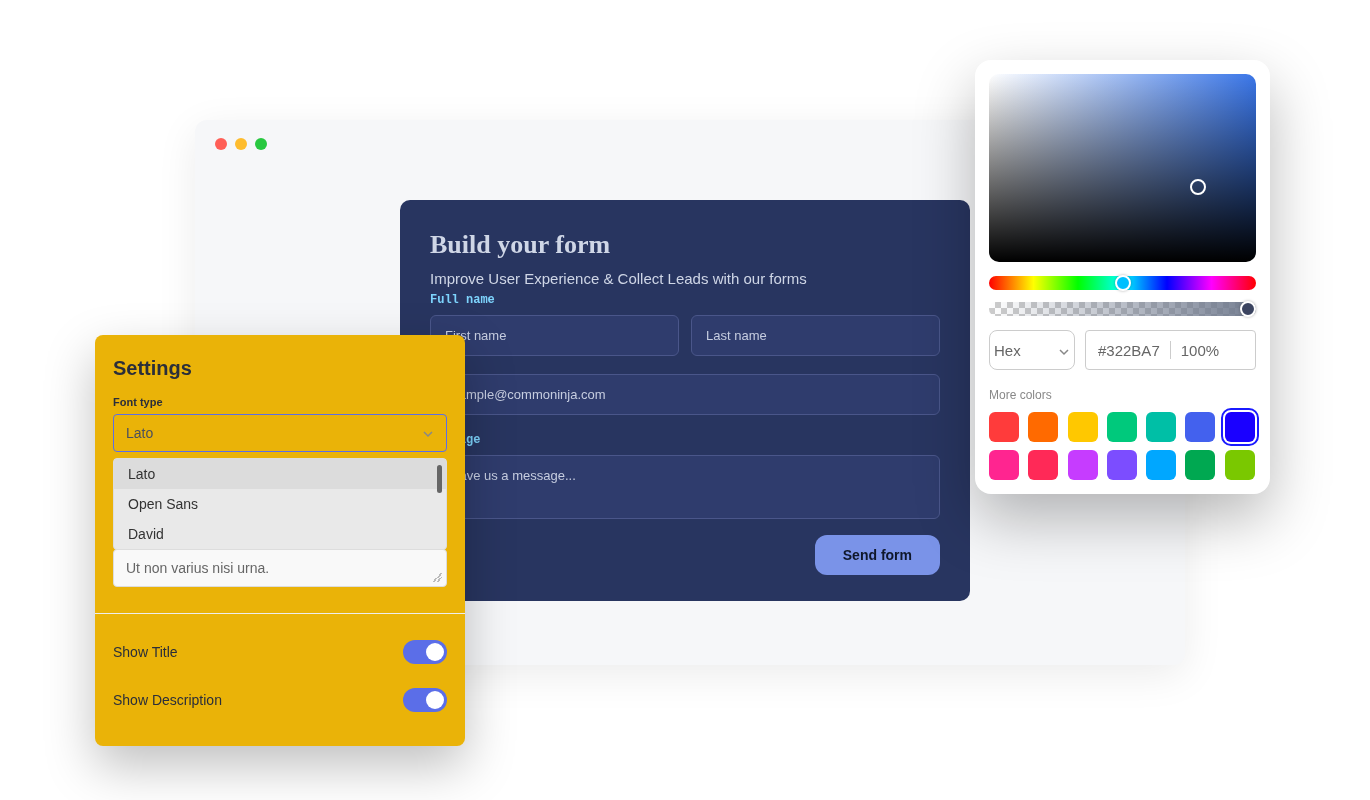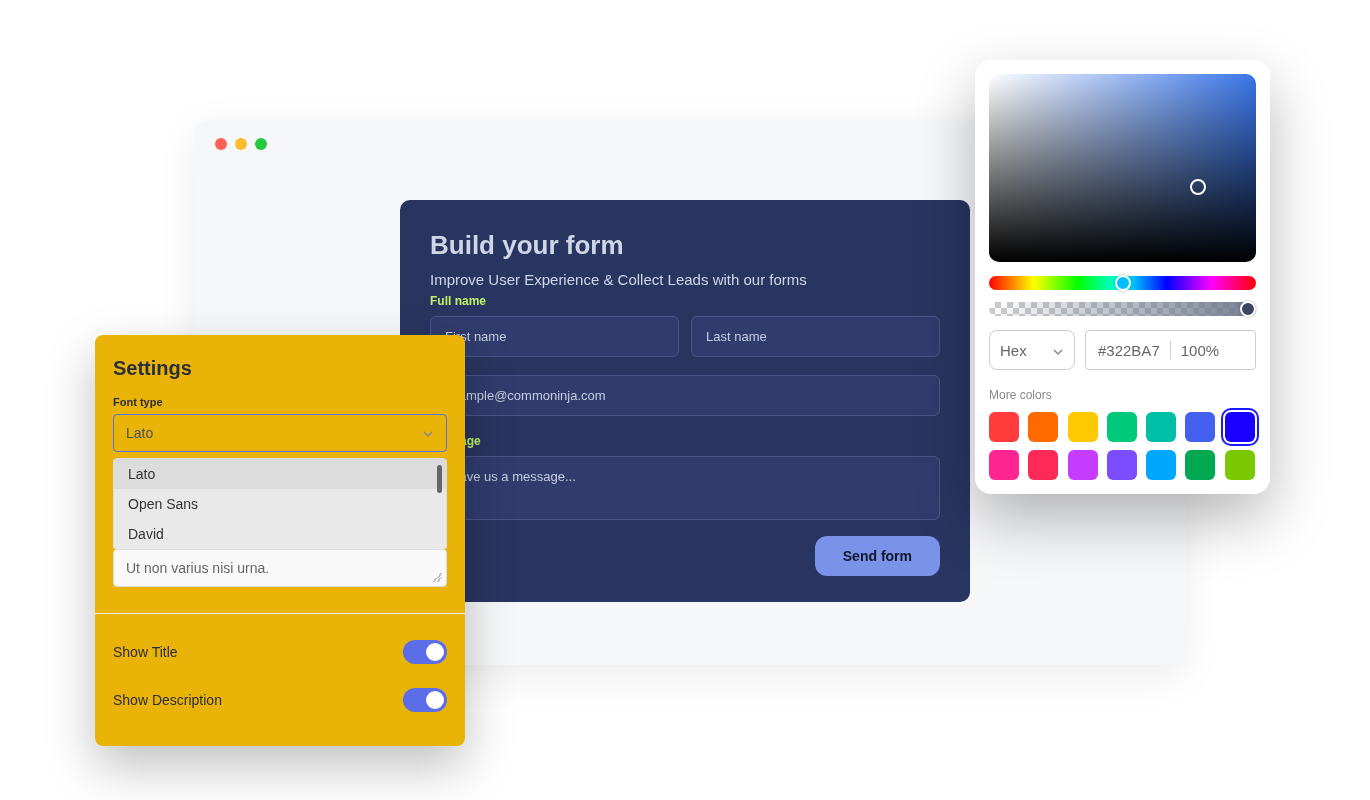--- a/index.html
+++ b/index.html
@@ -37,32 +37,34 @@
       background: #283560;
       border-radius: 10px;
       padding: 30px 30px 26px 30px;
       color: #fff;
     }
     .form-title {
       font-size: 26px;
       font-weight: 700;
       color: #cfd6e6;
       margin-bottom: 10px;
+      font-family: Liberation Serif, serif;
     }
     .form-subtitle {
       font-size: 15px;
       color: #cfd6e6;
       margin-bottom: 6px;
     }
     .form-label {
       font-size: 12px;
       font-weight: 600;
-      color: #bef264;
+      color: #7dd3fc;
       margin-bottom: 8px;
       display: block;
+      font-family: Liberation Mono, monospace;
     }
     .form-row {
       display: flex;
       gap: 12px;
       margin-bottom: 18px;
     }
     .form-input {
       flex: 1;
       background: #2f3c6d;
       border: 1px solid #4a568a;
@@ -284,21 +286,21 @@
     }
     .color-inputs {
       display: flex;
       gap: 10px;
       margin-bottom: 18px;
     }
     .hex-select {
       width: 86px;
       border: 1.5px solid #ccc;
       border-radius: 8px;
-      padding: 10px 10px;
+      padding: 10px 4px;
       font-size: 15px;
       color: #666;
       display: flex;
       justify-content: space-between;
       align-items: center;
     }
     .hex-value-box {
       flex: 1;
       border: 1.5px solid #ccc;
       border-radius: 4px;

